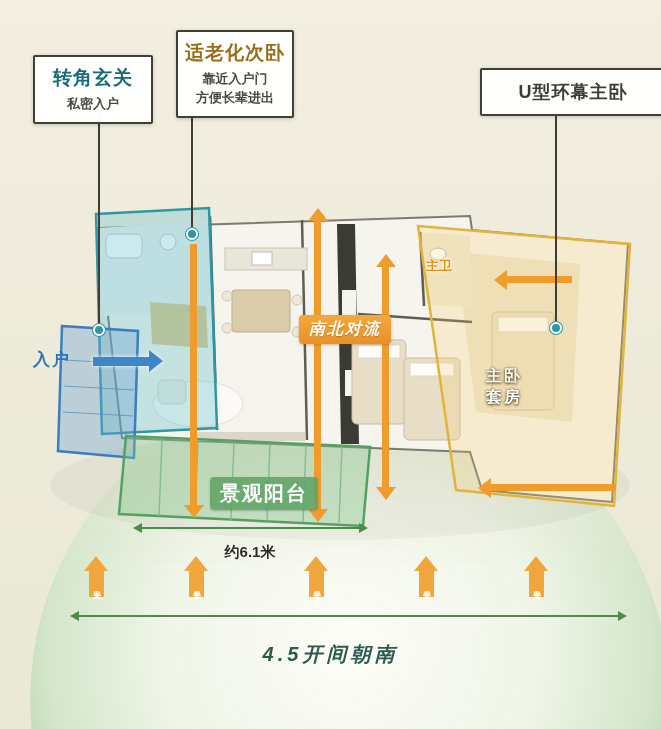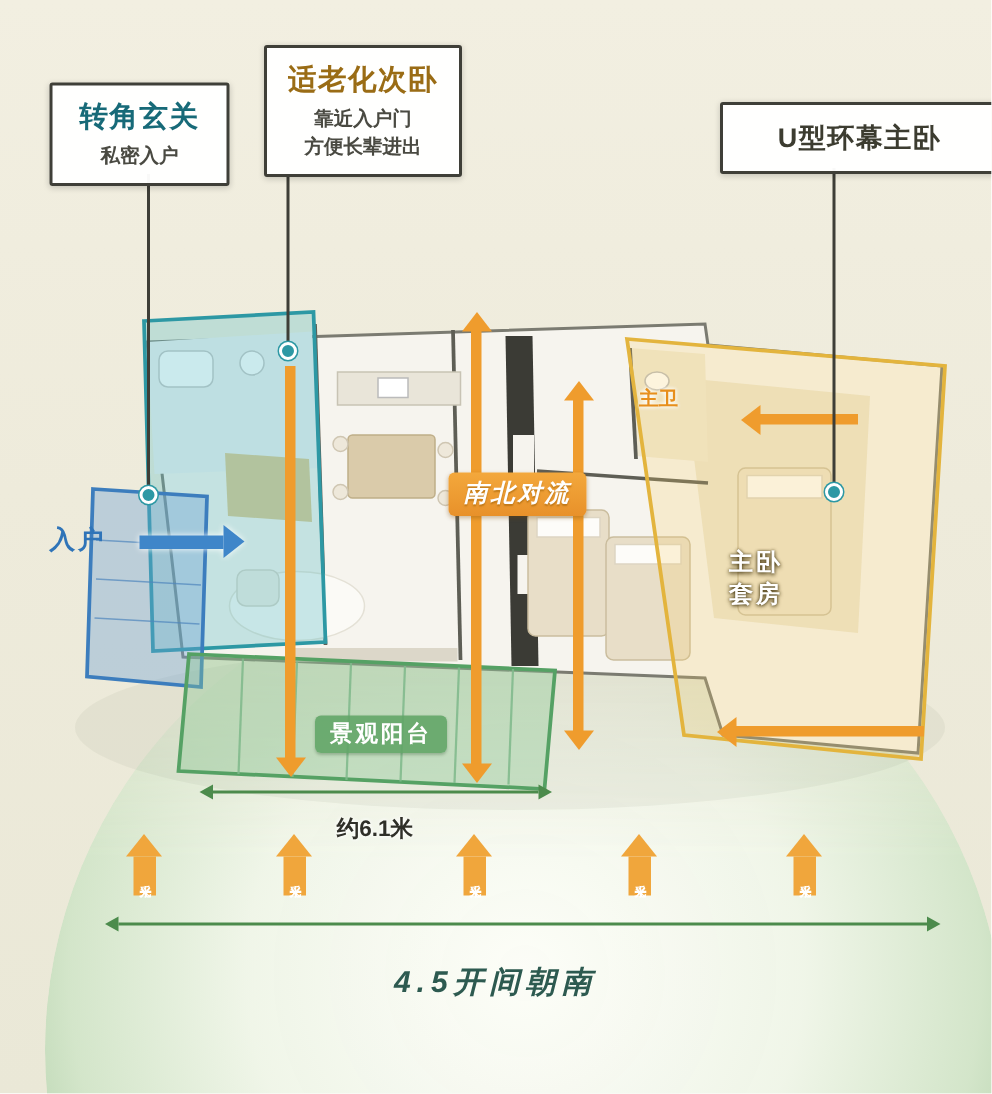--- a/index.html
+++ b/index.html
@@ -48,21 +48,21 @@
 
   
   .plan-label { position:absolute; z-index:6; font-weight:bold; }
   .entry-label { left:33px; top:348px; font-size:17px; color:#2f74b8; letter-spacing:2px;text-align:right; }
   .airflow-badge { left:299px; top:315px; background:linear-gradient(180deg,#f3a83c,#e8912a);
                    color:#fff; font-size:16px; padding:4px 10px; border-radius:4px; letter-spacing:2px;
                    box-shadow:0 1px 3px rgba(120,70,0,.35); text-shadow:0 1px 1px rgba(150,90,0,.5);font-style:italic; }
   .master-bath-label { left:426px; top:257px; font-size:13px; color:#e78f1c; text-shadow:0 0 3px #fff,0 0 3px #fff; }
   .master-suite-label { left:486px; top:366px; font-size:16px; color:#fff; line-height:1.3; letter-spacing:2px;
                         text-shadow:0 1px 3px rgba(70,55,15,.95),0 0 2px rgba(70,55,15,.8); text-align:center; }
-  .balcony-badge { left:210px; top:477px; background:rgba(96,164,101,.88); color:#fff; font-size:15px;
+  .balcony-badge { left:210px; top:477px; background:rgba(96,164,101,.88); color:#fff; font-size:20px;
                    padding:3px 10px; border-radius:4px; letter-spacing:2px; box-shadow:0 1px 2px rgba(40,80,40,.3); }
 
   
   .dim-text { position:absolute; z-index:6; font-weight:bold; color:#2f2f28; text-align:center;
               text-shadow:0 0 3px rgba(255,255,255,.9),0 0 3px rgba(255,255,255,.9);margin-top:39px; }
   .dim-arrow { position:absolute; display:flex; align-items:center; z-index:5; }
   .dim-arrow .gline { height:2px; background:#4c8b4c; flex:1; display:block; }
   .gh-l { width:0; height:0; border-top:5px solid transparent; border-bottom:5px solid transparent;
           border-right:9px solid #4c8b4c; display:block; }
   .gh-r { width:0; height:0; border-top:5px solid transparent; border-bottom:5px solid transparent;
@@ -233,21 +233,21 @@
     <span class="gline"></span>
     <span class="gh-r"></span>
   </div>
 
   <div class="orientation">4.5开间朝南</div>
 
   <div class="box" style="left:33px;top:55px;width:120px;">
     <div class="box-title t-teal">转角玄关</div>
     <div class="box-sub">私密入户</div>
   </div>
-  <div class="box" style="left:176px;top:30px;width:132px;">
+  <div class="box" style="left:176px;top:30px;width:118px;">
     <div class="box-title t-amber">适老化次卧</div>
     <div class="box-sub">靠近入户门</div>
     <div class="box-sub" style="margin-top:0;">方便长辈进出</div>
   </div>
   <div class="box" style="left:480px;top:68px;width:186px;padding:10px 6px;">
     <div class="box-title t-dark" style="font-size:18px;">U型环幕主卧</div>
   </div>
 
 </div>
 

